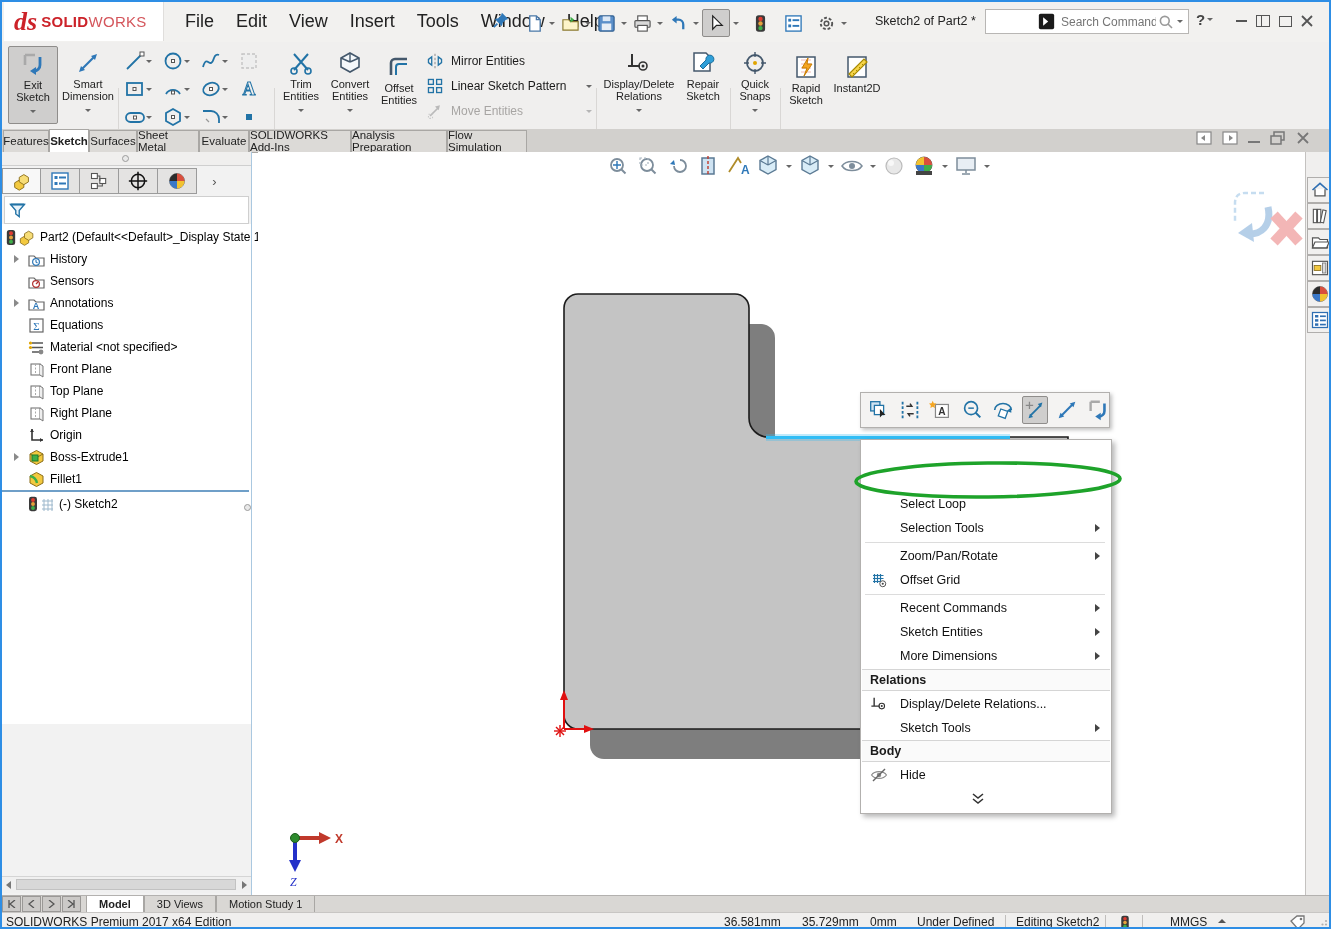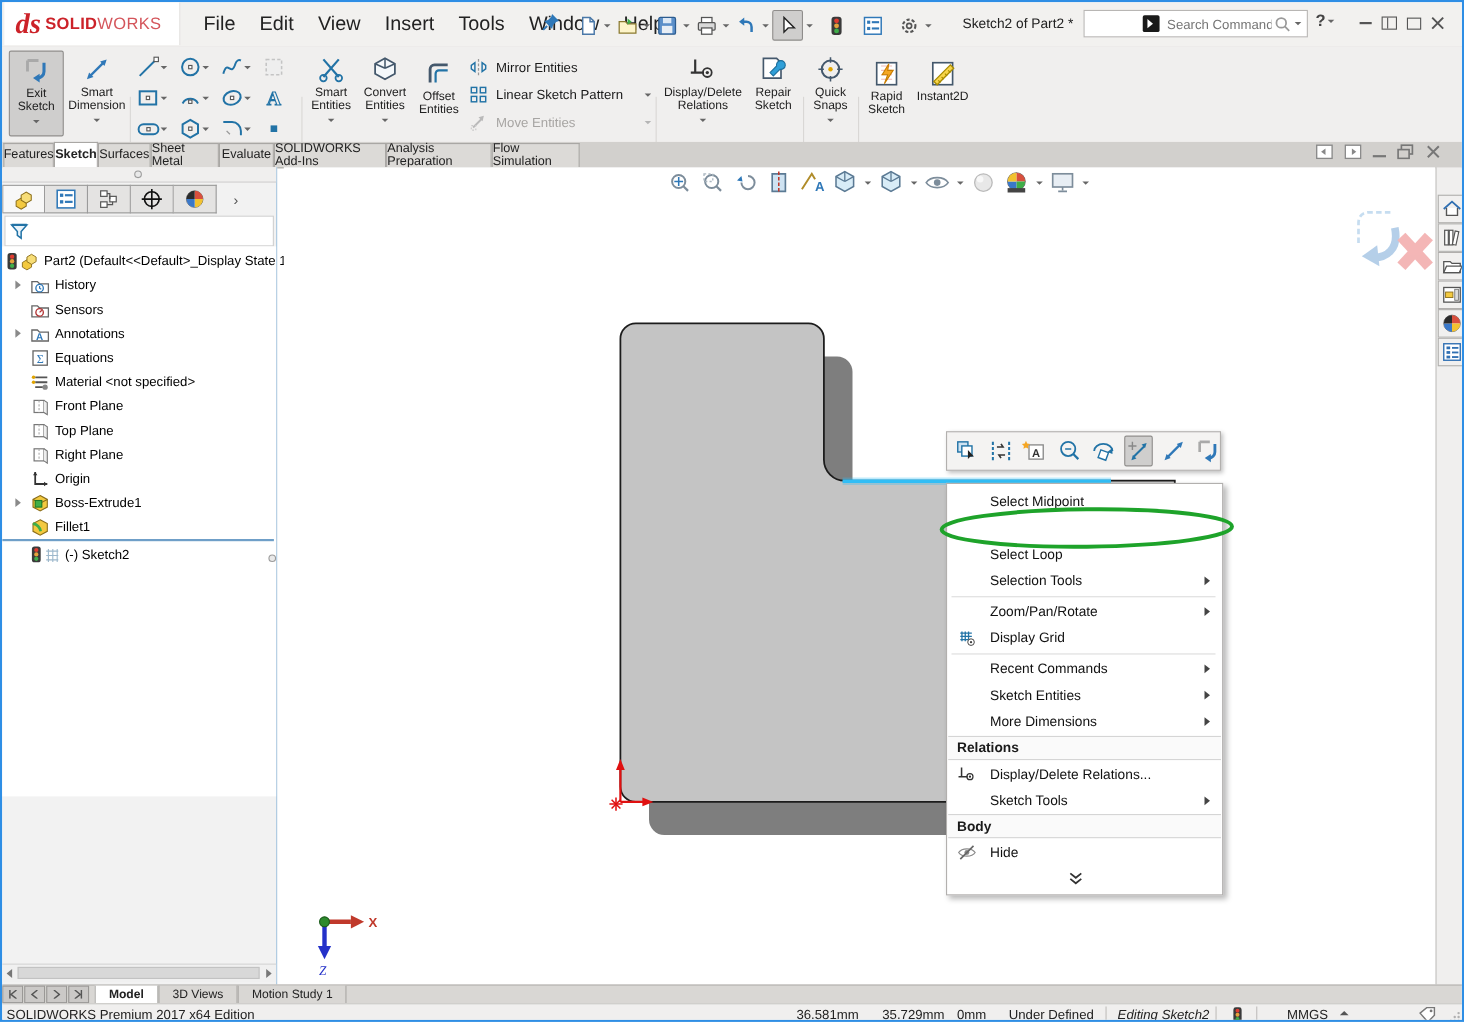--- a/index.html
+++ b/index.html
@@ -580,21 +580,21 @@
               <use href="#s-point"></use>
             </svg>
           </div>
       </div>
     </div>
     <div class="abs rsep" style="left:272px;"></div>
     <div class="abs bigbtn" style="left:277px;top:4px;width:44px;height:76px;">
       <svg class="ic" width="26" height="26" style="margin-top:4px;">
           <use href="#s-trim"></use>
         </svg>
-      <span class="lbl">Smart Entities</span>
+      <span class="lbl">Trim Entities</span>
       <span class="caret sm" style="margin-top:3px;"></span>
     </div>
     <div class="abs bigbtn" style="left:324px;top:4px;width:48px;height:76px;">
       <svg class="ic" width="26" height="26" style="margin-top:4px;">
           <use href="#s-convert"></use>
         </svg>
       <span class="lbl">Convert Entities</span>
       <span class="caret sm" style="margin-top:3px;"></span>
     </div>
     <div class="abs bigbtn" style="left:374px;top:12px;width:46px;height:68px;">
@@ -997,40 +997,37 @@
         </svg>
       </div>
     <div class="ctxicon">
         <svg class="ic" width="24" height="24">
           <use href="#s-exit-sketch"></use>
         </svg>
       </div>
   </div>
 
   <div class="abs ctxmenu">
-    <div class="cm-row" style="top:4px;">
-        <span class="cm-label">Select Midpoint</span>
-      </div>
     <div class="cm-row" style="top:52px;">
         <span class="cm-label">Select Loop</span>
       </div>
     <div class="cm-row" style="top:76px;">
         <span class="cm-label">Selection Tools</span>
         <span class="cm-arrow subarrow"></span>
       </div>
     <div class="cm-sep" style="top:102px;"></div>
     <div class="cm-row" style="top:104px;">
         <span class="cm-label">Zoom/Pan/Rotate</span>
         <span class="cm-arrow subarrow"></span>
       </div>
     <div class="cm-row" style="top:128px;">
       <svg class="cm-icon ic" width="18" height="18">
           <use href="#s-grid"></use>
         </svg>
-      <span class="cm-label">Display Grid</span>
+      <span class="cm-label">Offset Grid</span>
     </div>
     <div class="cm-sep" style="top:154px;"></div>
     <div class="cm-row" style="top:156px;">
         <span class="cm-label">Recent Commands</span>
         <span class="cm-arrow subarrow"></span>
       </div>
     <div class="cm-row" style="top:180px;">
         <span class="cm-label">Sketch Entities</span>
         <span class="cm-arrow subarrow"></span>
       </div>
@@ -1132,21 +1129,21 @@
     </div>
   </div>
 
   <div class="abs statusbar">
     <span class="st" style="left:4px;">SOLIDWORKS Premium 2017 x64 Edition</span>
     <span class="st" style="left:722px;">36.581mm</span>
     <span class="st" style="left:800px;">35.729mm</span>
     <span class="st" style="left:868px;">0mm</span>
     <span class="st" style="left:915px;">Under Defined</span>
     <div class="st-sep" style="left:1003px;"></div>
-    <span class="st" style="left:1014px;font-style:italic;">Editing Sketch2</span>
+    <span class="st" style="left:1014px;">Editing Sketch2</span>
     <div class="st-sep" style="left:1103px;"></div>
     <svg class="abs" style="left:1118px;top:2px;" width="10" height="15">
         <use href="#s-traffic"></use>
       </svg>
     <div class="st-sep" style="left:1140px;"></div>
     <span class="st" style="left:1168px;">MMGS</span>
     <span class="abs" style="left:1216px;top:6px;width:0;height:0;border-left:4px solid transparent;border-right:4px solid transparent;border-bottom:4.5px solid #555;"></span>
     <svg class="abs" style="left:1288px;top:2px;" width="16" height="15">
         <path d="M1 6 l6 -5 h7 v7 l-6 6 z" fill="#fff" stroke="#777" stroke-width="1.3"></path>
         <circle cx="11" cy="4" r="1.3" fill="#777"></circle>

